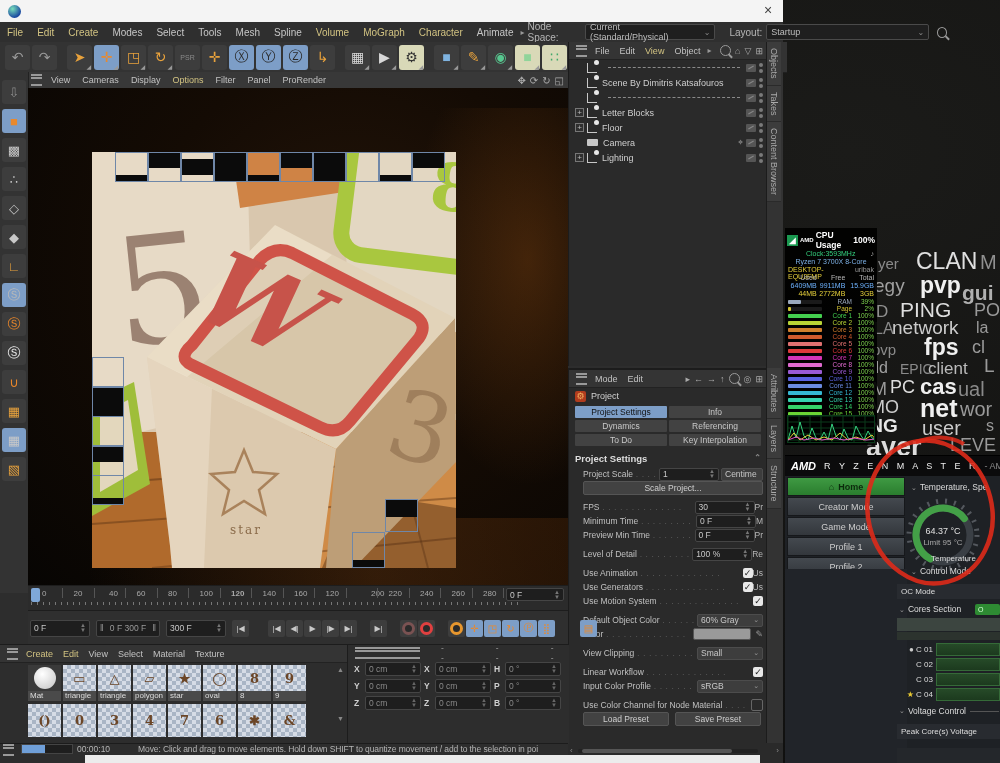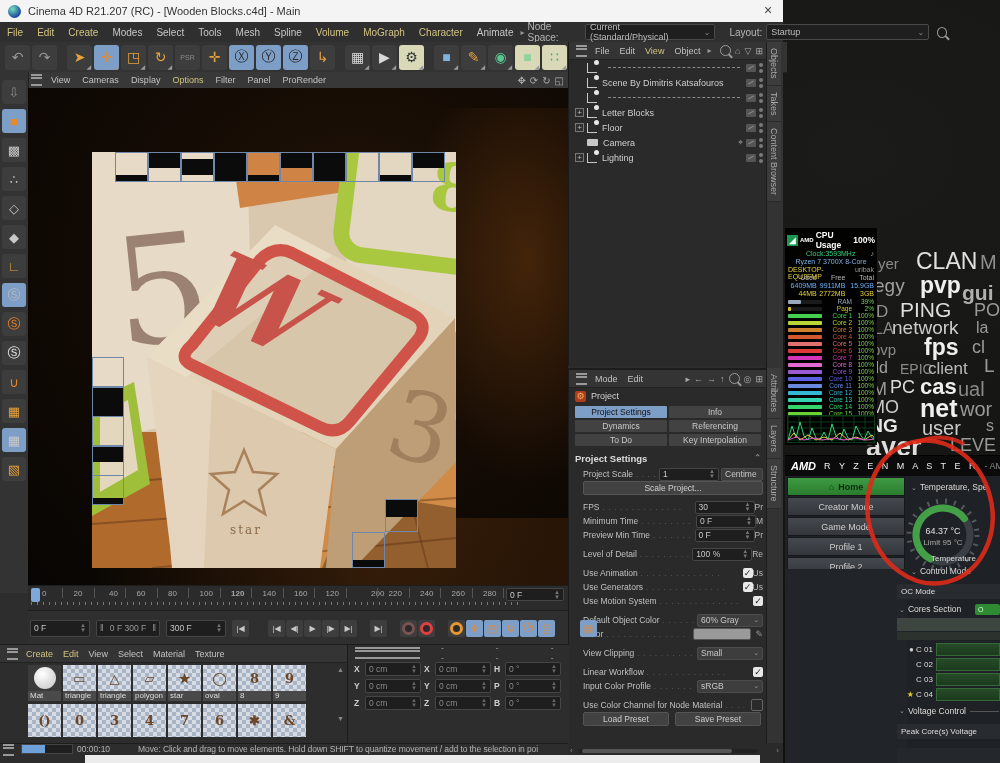--- a/index.html
+++ b/index.html
@@ -244,21 +244,20 @@
       <span style="left: 60px; top: 172px; font-size: 20px; color: rgb(204, 204, 204); font-weight: normal;">user</span>
       <span style="left: 124px; top: 172px; font-size: 16px; color: rgb(154, 154, 154); font-weight: normal;">s</span>
       <span style="left: 4px; top: 188px; font-size: 27px; color: rgb(221, 221, 221); font-weight: bold;">ayer</span>
       <span style="left: 88px; top: 190px; font-size: 18px; color: rgb(154, 154, 154); font-weight: normal;">LEVE</span>
     </div>
 
   <div id="c4d">
 
     <div id="titlebar">
       <span class="appico"></span>
-      <span>Cinema 4D R21.207 (RC) - [Wooden Blocks.c4d] - Main</span>
       <span class="close">×</span>
     </div>
 
     <div id="menubar">
       <span id="menu-items" style="display:flex">
           <span class="mi warm">File</span>
           <span class="mi warm">Edit</span>
           <span class="mi warm">Create</span>
           <span class="mi">Modes</span>
           <span class="mi">Select</span>

